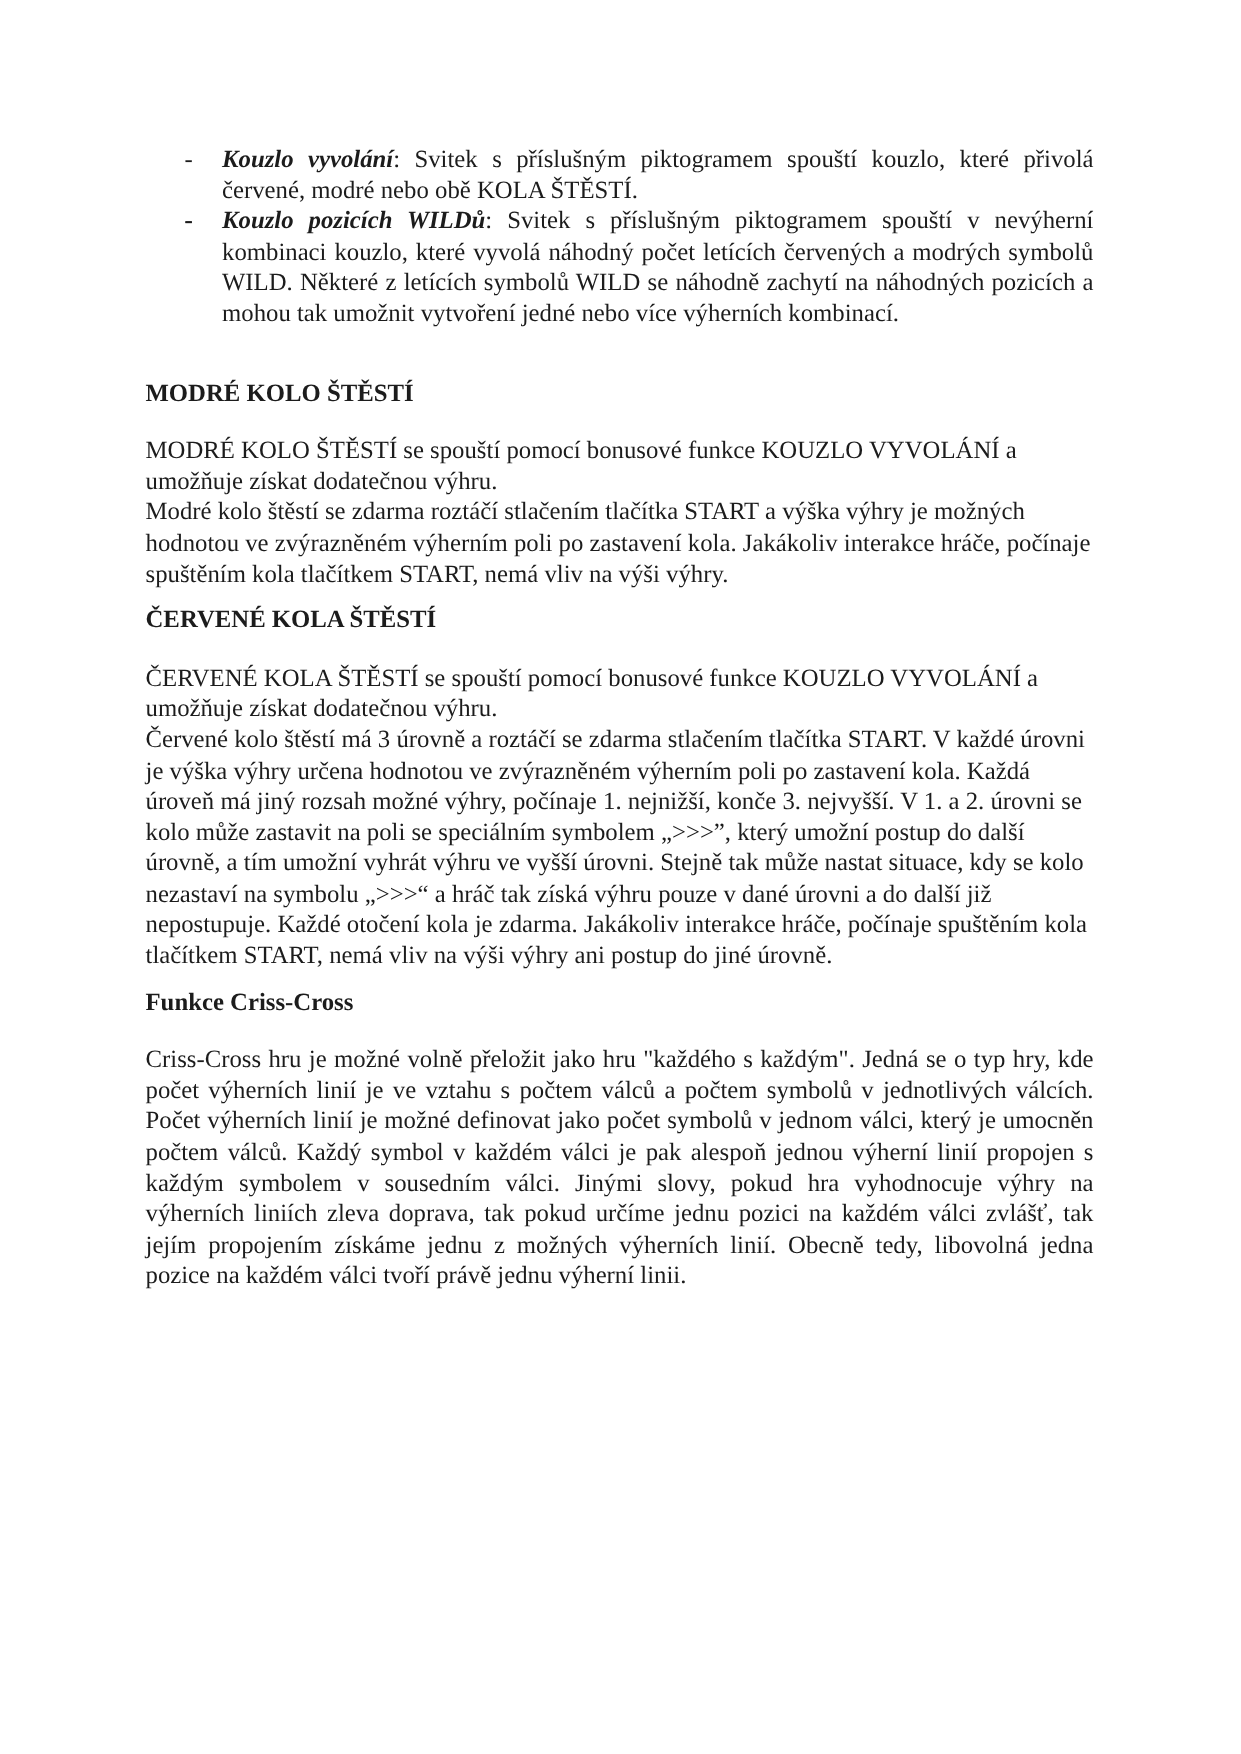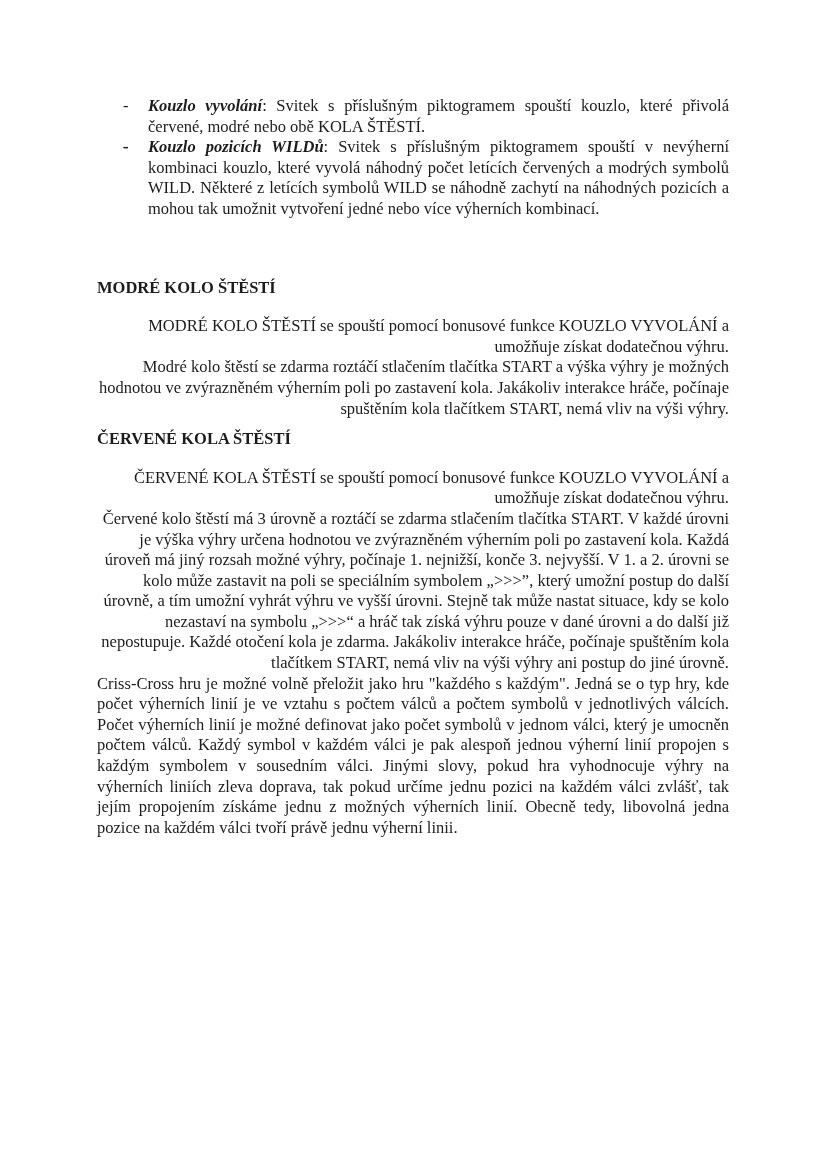--- a/index.html
+++ b/index.html
@@ -40,24 +40,24 @@
     top: 0;
   }
   .sec { margin: 0; }
   .sec h2 {
     margin: 10px 0 18px 0;
     font-size: 16.5px;
     line-height: 20.6px;
     font-weight: bold;
     color: #1c1c1c;
   }
-  .sec-first h2 { margin-top: 58px; }
+  .sec-first h2 { margin-top: 32px; }
   .sec p {
     margin: 0;
-    text-align: right;
+    text-align: left;
   }
   .sec p.just { text-align: justify; }
   b { font-weight: bold; font-style: italic; }
 </style>
 </head>
 <body>
 
 <div class="page">
   <div class="content">
 
@@ -81,17 +81,18 @@
       <p>Modré kolo štěstí se zdarma roztáčí stlačením tlačítka START a výška výhry je možných hodnotou ve zvýrazněném výherním poli po zastavení kola. Jakákoliv interakce hráče, počínaje spuštěním kola tlačítkem START, nemá vliv na výši výhry.</p>
     </section>
 
     <section class="sec">
       <h2>ČERVENÉ KOLA ŠTĚSTÍ</h2>
       <p>ČERVENÉ KOLA ŠTĚSTÍ se spouští pomocí bonusové funkce KOUZLO VYVOLÁNÍ a umožňuje získat dodatečnou výhru.</p>
       <p>Červené kolo štěstí má 3 úrovně a roztáčí se zdarma stlačením tlačítka START. V každé úrovni je výška výhry určena hodnotou ve zvýrazněném výherním poli po zastavení kola. Každá úroveň má jiný rozsah možné výhry, počínaje 1. nejnižší, konče 3. nejvyšší. V 1. a 2. úrovni se kolo může zastavit na poli se speciálním symbolem „&gt;&gt;&gt;”, který umožní postup do další úrovně, a tím umožní vyhrát výhru ve vyšší úrovni. Stejně tak může nastat situace, kdy se kolo nezastaví na symbolu „&gt;&gt;&gt;“ a hráč tak získá výhru pouze v dané úrovni a do další již nepostupuje. Každé otočení kola je zdarma. Jakákoliv interakce hráče, počínaje spuštěním kola tlačítkem START, nemá vliv na výši výhry ani postup do jiné úrovně.</p>
     </section>
 
     <section class="sec">
+      <h2>Funkce Criss-Cross</h2>
       <p class="just">Criss-Cross hru je možné volně přeložit jako hru "každého s každým". Jedná se o typ hry, kde počet výherních linií je ve vztahu s počtem válců a počtem symbolů v jednotlivých válcích. Počet výherních linií je možné definovat jako počet symbolů v jednom válci, který je umocněn počtem válců. Každý symbol v každém válci je pak alespoň jednou výherní linií propojen s každým symbolem v sousedním válci. Jinými slovy, pokud hra vyhodnocuje výhry na výherních liniích zleva doprava, tak pokud určíme jednu pozici na každém válci zvlášť, tak jejím propojením získáme jednu z možných výherních linií. Obecně tedy, libovolná jedna pozice na každém válci tvoří právě jednu výherní linii.</p>
     </section>
 
   </div>
 </div>
 
 </body></html>

